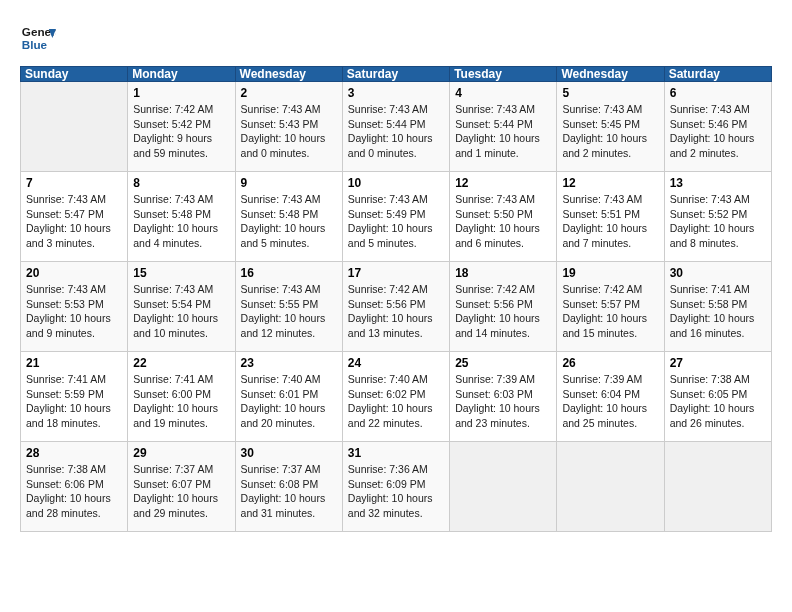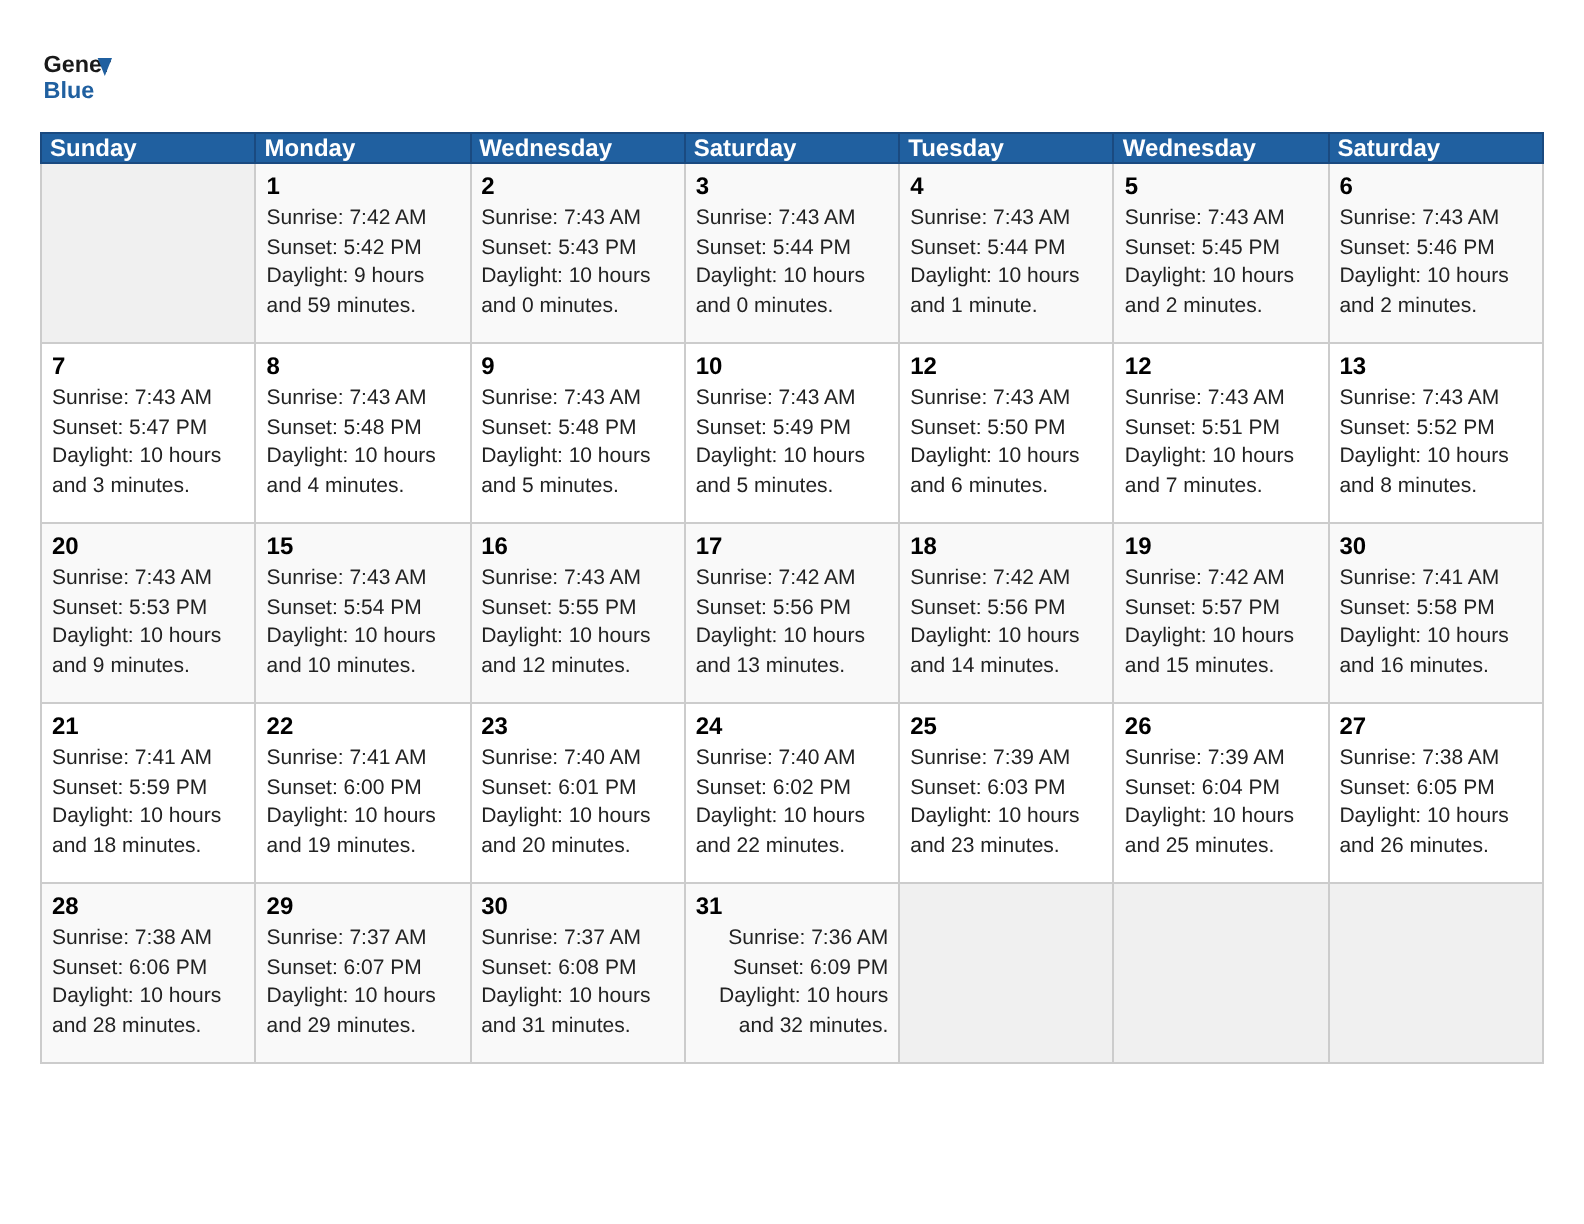--- a/index.html
+++ b/index.html
@@ -327,21 +327,21 @@
         </td>
         <td>
           <span class="day-num">30</span>
           <div class="day-info" style="white-space: pre-line;">Sunrise: 7:37 AM
 Sunset: 6:08 PM
 Daylight: 10 hours
 and 31 minutes.</div>
         </td>
         <td>
           <span class="day-num">31</span>
-          <div class="day-info" style="white-space: pre-line; text-align: right;">Sunrise: 7:36 AM
+          <div class="day-info" style="white-space: pre-line;">Sunrise: 7:36 AM
 Sunset: 6:09 PM
 Daylight: 10 hours
 and 32 minutes.</div>
         </td>
         <td class="empty"></td>
         <td class="empty"></td>
         <td class="empty"></td>
       </tr>
     </tbody>
 </table>

